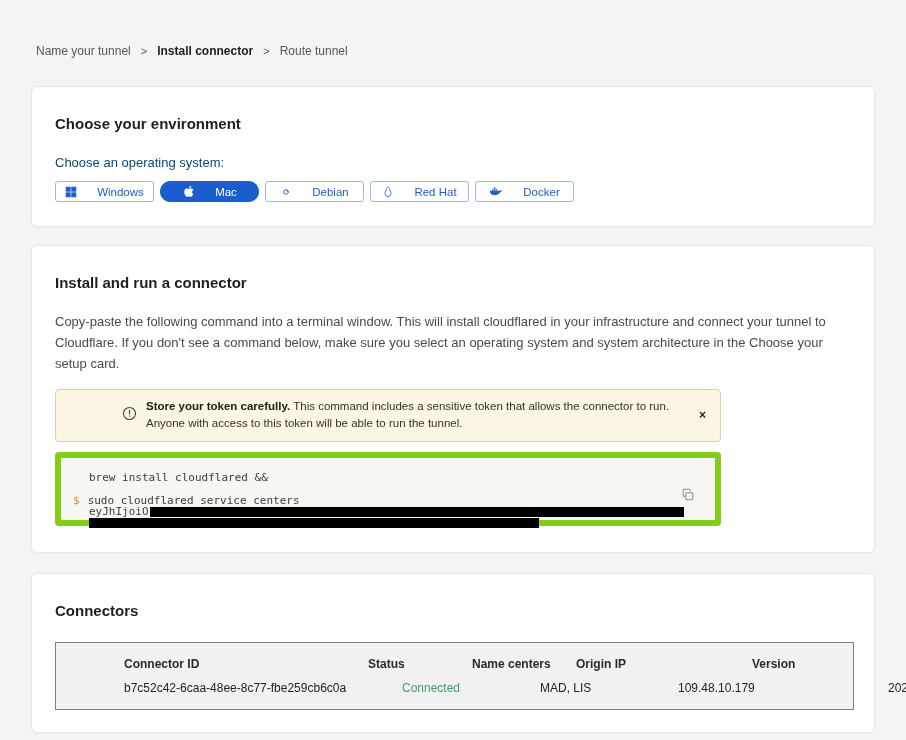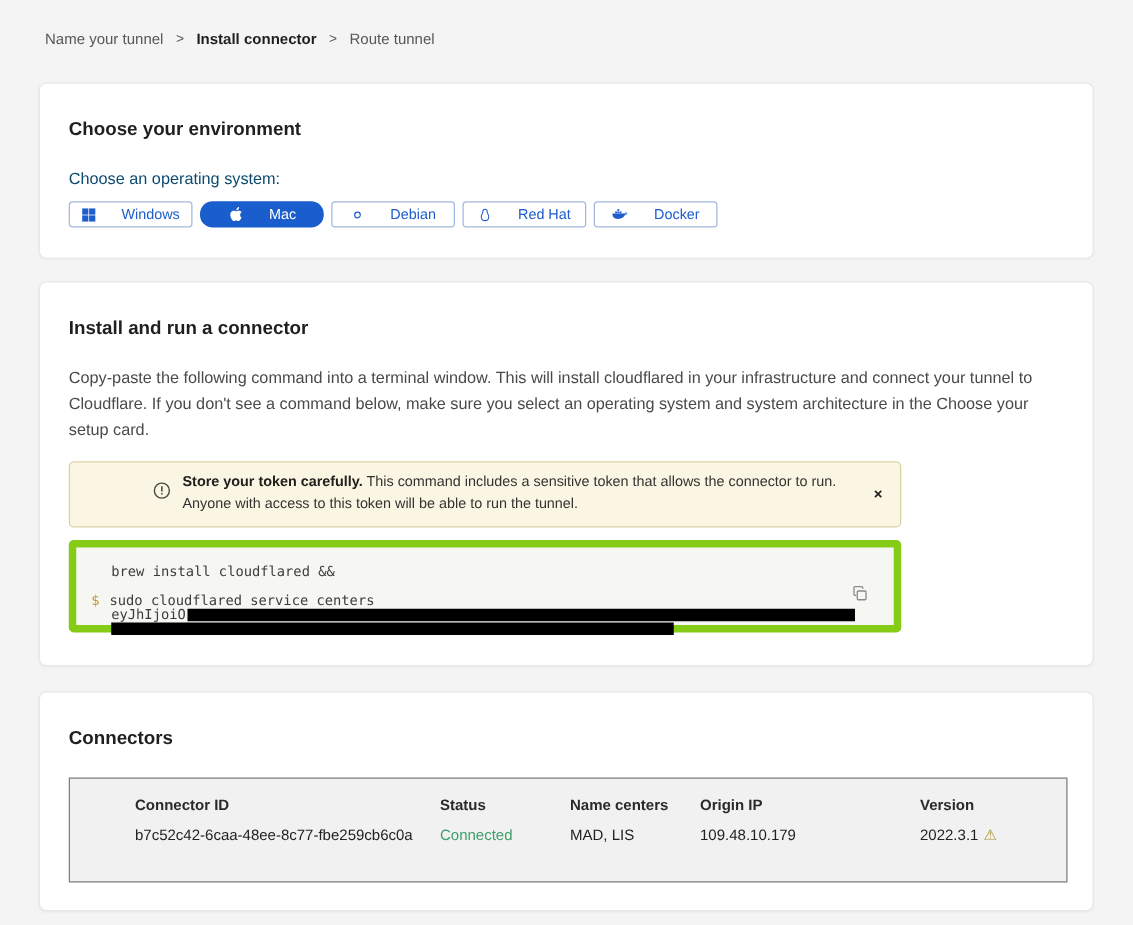--- a/index.html
+++ b/index.html
@@ -8,21 +8,21 @@
     background:#f4f4f4;
     font-family:"Liberation Sans", sans-serif;
     color:#1f1f1f;
   }
   .page { padding:0 31px; }
 
   
   .breadcrumb {
     padding-top:24px; padding-left:5px;
     font-size:12px; color:#56565c;
-    display:flex; align-items:center; gap:10px;
+    display:flex; align-items:center; gap:10px;margin-top:20px;
   }
   .crumb { cursor:default; }
   .crumb.active { font-weight:bold; color:#1f1f1f; }
   .crumb-sep { color:#56565c; font-size:11px; }
 
   
   .card {
     background:#fff;
     border:1px solid #e7e7e7;
     border-radius:6px;
@@ -85,31 +85,31 @@
   .redact.bar1 { width:534px; margin-left:1px; }
   .redact.bar2 { width:450px; margin-left:16px; margin-top:1px; display:block; }
   .copy-btn {
     position:absolute; right:20px; top:30px;
     background:none; border:none; cursor:pointer; padding:0;
   }
 
   
   #connectors-card { margin-top:20px; padding-bottom:22px; }
   .conn-table {
-    margin-top:23px; width:799px; height:84px;
+    margin-top:23px; width:799px; height:68px;
     background:#f1f1f1; border:1px solid #7f7f7f;
-    padding:14px 0 0 52px;
+    padding:14px 0 0 68px;
     font-size:12px;
   }
   .conn-row {
     display:grid;
     grid-template-columns:244px 104px 104px 176px auto;
   }
   .conn-row.head { font-weight:bold; color:#2a2a2a; }
-  .conn-row.vals { margin-top:10px; color:#222; }
+  .conn-row.vals { margin-top:10px; color:#222;gap:34px; }
   .status-connected { color:#3f9e6a; }
   .version-warn { color:#a9982f; font-size:12px; margin-left:4px; }
 
   
   .next-btn {
     margin:26px 0 0 31px;
     width:67px; height:28px;
     background:#1d5ecd; color:#fff;
     border:none; border-radius:4px;
     font-size:13px; font-family:"Liberation Sans", sans-serif;

